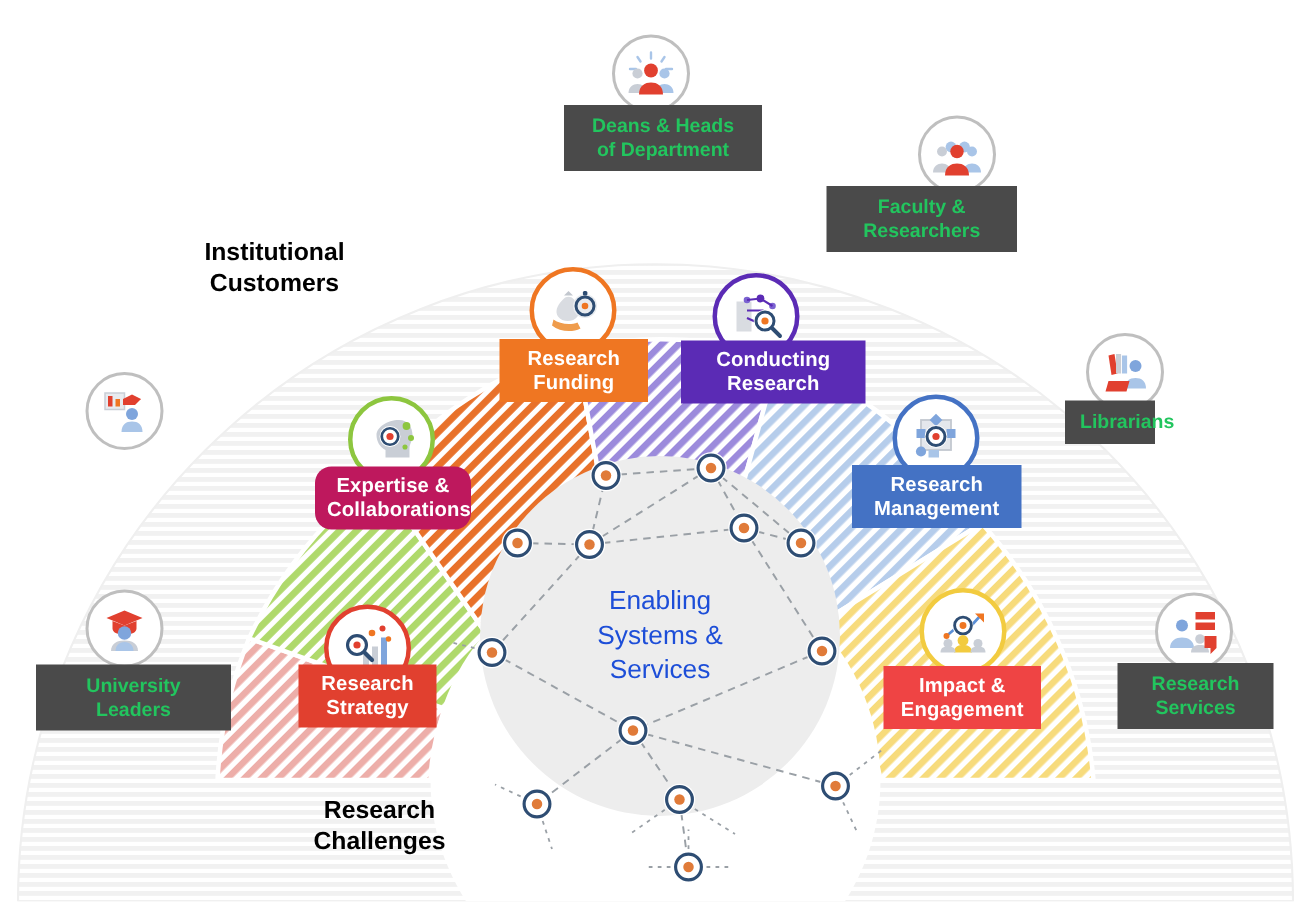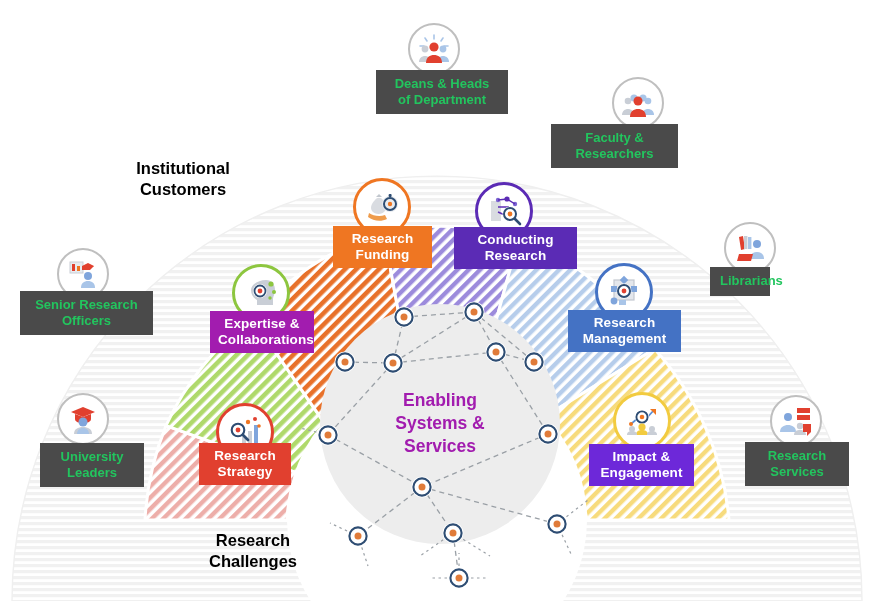--- a/index.html
+++ b/index.html
@@ -17,21 +17,21 @@
   .outer-chip{
     position:absolute;background:#4a4a4a;color:#22c55e;font-weight:bold;
     font-size:13px;line-height:15.5px;text-align:center;
     padding:6px 10px 7px 10px;box-sizing:border-box;white-space:pre-line;
   }
   .zone-title{
     position:absolute;color:#000000;font-weight:bold;font-size:16.5px;
     line-height:21px;text-align:center;white-space:pre-line;
   }
   .hub-title{
-    position:absolute;color:#a21caf;font-weight:bold;font-size:17.5px;
+    position:absolute;color:#1d4ed8;font-weight:normal;font-size:17.5px;
     line-height:23px;text-align:center;white-space:pre-line;
   }
   .icon-bubble{
     position:absolute;border-radius:50%;background:#ffffff;
     box-sizing:border-box;display:flex;align-items:center;
     justify-content:center;overflow:hidden;
   }
   .icon-bubble svg{position:static;}
 </style>
 </head>
@@ -268,21 +268,21 @@
     <svg width="38" height="38" viewBox="0 0 38 38">
       <path d="M24 6c6 0 9 5 9 10 0 4-2 6-2 9v6H15v-5c-4-2-6-6-6-10C9 11 16 6 24 6z" fill="#C9CED6"></path>
       <circle cx="18" cy="17" r="7" fill="#ffffff"></circle>
       <circle cx="18" cy="17" r="5.5" fill="none" stroke="#2E4D73" stroke-width="1.8"></circle>
       <circle cx="18" cy="17" r="2.4" fill="#E1402F"></circle>
       <circle cx="29" cy="10" r="2.6" fill="#8DC63F"></circle>
       <circle cx="32" cy="18" r="2" fill="#8DC63F"></circle>
       <circle cx="28" cy="24" r="1.7" fill="#8DC63F"></circle>
     </svg>
   </div>
-  <div class="wedge-label" style="left:210px;top:311px;width:104px;background:#a21caf;">Expertise &amp;
+  <div class="wedge-label" style="left:210px;top:311px;width:104px;background:#be185d;border-radius:11px;">Expertise &amp;
 Collaborations</div>
 
   <div class="icon-bubble" style="left:353px;top:178px;width:58px;height:58px;border:3px solid #EF7622;">
     <svg width="38" height="38" viewBox="0 0 38 38">
       <path d="M12 12c2-3 6-3 8 0 3 4 4 8 2 11-3 4-10 4-13 0-2-3-1-7 3-11z" fill="#D9DCE1"></path>
       <path d="M13 9l3-3 3 3z" fill="#C2C7CE"></path>
       <path d="M6 25c4 3 11 4 16 2l2 4c-6 3-14 2-19-2z" fill="#EF9C4C"></path>
       <circle cx="27" cy="16" r="8" fill="#E8EBEF"></circle>
       <circle cx="27" cy="16" r="6" fill="none" stroke="#2E4D73" stroke-width="2"></circle>
       <circle cx="27" cy="16" r="2.2" fill="#EF7622"></circle>
@@ -336,21 +336,21 @@
       <circle cx="19" cy="15" r="5.6" fill="none" stroke="#2E4D73" stroke-width="1.9"></circle>
       <circle cx="19" cy="15" r="2.3" fill="#EF7622"></circle>
       <circle cx="19" cy="25" r="3.6" fill="#F2CB3F"></circle>
       <path d="M13 33c0-4 3-5 6-5s6 1 6 5z" fill="#F2CB3F"></path>
       <circle cx="9" cy="27" r="3" fill="#C9CED6"></circle>
       <path d="M4 33c0-3 2-4 5-4s5 1 5 4z" fill="#C9CED6"></path>
       <circle cx="29" cy="27" r="3" fill="#C9CED6"></circle>
       <path d="M24 33c0-3 2-4 5-4s5 1 5 4z" fill="#C9CED6"></path>
     </svg>
   </div>
-  <div class="wedge-label" style="left:589px;top:444px;width:105px;background:#6d28d9;">Impact &amp;
+  <div class="wedge-label" style="left:589px;top:444px;width:105px;background:#ef4444;">Impact &amp;
 Engagement</div>
 
   <div class="icon-bubble" style="left:216px;top:403px;width:58px;height:58px;border:3px solid #E1402F;">
     <svg width="38" height="38" viewBox="0 0 38 38">
       <rect x="22" y="18" width="4" height="13" fill="#C9CED6"></rect>
       <rect x="28" y="12" width="4" height="19" fill="#7FA5DC"></rect>
       <rect x="16" y="23" width="4" height="8" fill="#C9CED6"></rect>
       <circle cx="22" cy="9" r="2.2" fill="#EF7622"></circle>
       <circle cx="29" cy="6" r="2" fill="#E1402F"></circle>
       <circle cx="15" cy="12" r="1.9" fill="#EF7622"></circle>
@@ -368,33 +368,31 @@
     <svg width="34" height="34" viewBox="0 0 34 34">
       <rect x="4" y="5" width="13" height="11" fill="#E8EBEF" stroke="#C9CED6" stroke-width="1"></rect>
       <rect x="6" y="7" width="3" height="7" fill="#E1402F"></rect>
       <rect x="11" y="9" width="3" height="5" fill="#EF7622"></rect>
       <path d="M16 9h12l-4 4h-8z" fill="#E1402F"></path>
       <circle cx="22" cy="19" r="4" fill="#7FA5DC"></circle>
       <path d="M15 31c0-5 3-7 7-7s7 2 7 7z" fill="#A9C5E8"></path>
       <path d="M16 9l6-3 6 3-6 3z" fill="#E1402F"></path>
     </svg>
   </div>
-  <div class="outer-chip" style="left:20px;top:291px;width:133px;">Senior Research
-Officers</div>
 
   <div class="icon-bubble" style="left:57px;top:393px;width:52px;height:52px;border:2px solid #BFBFBF;">
     <svg width="34" height="34" viewBox="0 0 34 34">
       <path d="M5 10l12-5 12 5-12 5z" fill="#E1402F"></path>
       <path d="M9 12v5c0 3 4 4 8 4s8-1 8-4v-5l-8 3z" fill="#E1402F"></path>
       <circle cx="17" cy="20" r="4.5" fill="#7FA5DC"></circle>
       <path d="M8 32c0-5 4-7 9-7s9 2 9 7z" fill="#C9CED6"></path>
       <path d="M11 32c0-4 3-6 6-6s6 2 6 6z" fill="#A9C5E8"></path>
     </svg>
   </div>
-  <div class="outer-chip" style="left:40px;top:443px;width:104px;">University
+  <div class="outer-chip" style="left:24px;top:443px;width:130px;">University
 Leaders</div>
 
   <div class="icon-bubble" style="left:408px;top:23px;width:52px;height:52px;border:2px solid #BFBFBF;">
     <svg width="34" height="34" viewBox="0 0 34 34">
       <path d="M17 3v4M8 6l2 3M26 6l-2 3M3 14h4M27 14h4" stroke="#A9C5E8" stroke-width="1.6" stroke-linecap="round"></path>
       <circle cx="8" cy="17" r="3.4" fill="#C9CED6"></circle>
       <path d="M2 30c0-4 3-6 6-6s6 2 6 6z" fill="#C9CED6"></path>
       <circle cx="26" cy="17" r="3.4" fill="#A9C5E8"></circle>
       <path d="M20 30c0-4 3-6 6-6s6 2 6 6z" fill="#A9C5E8"></path>
       <circle cx="17" cy="15" r="4.6" fill="#E1402F"></circle>

